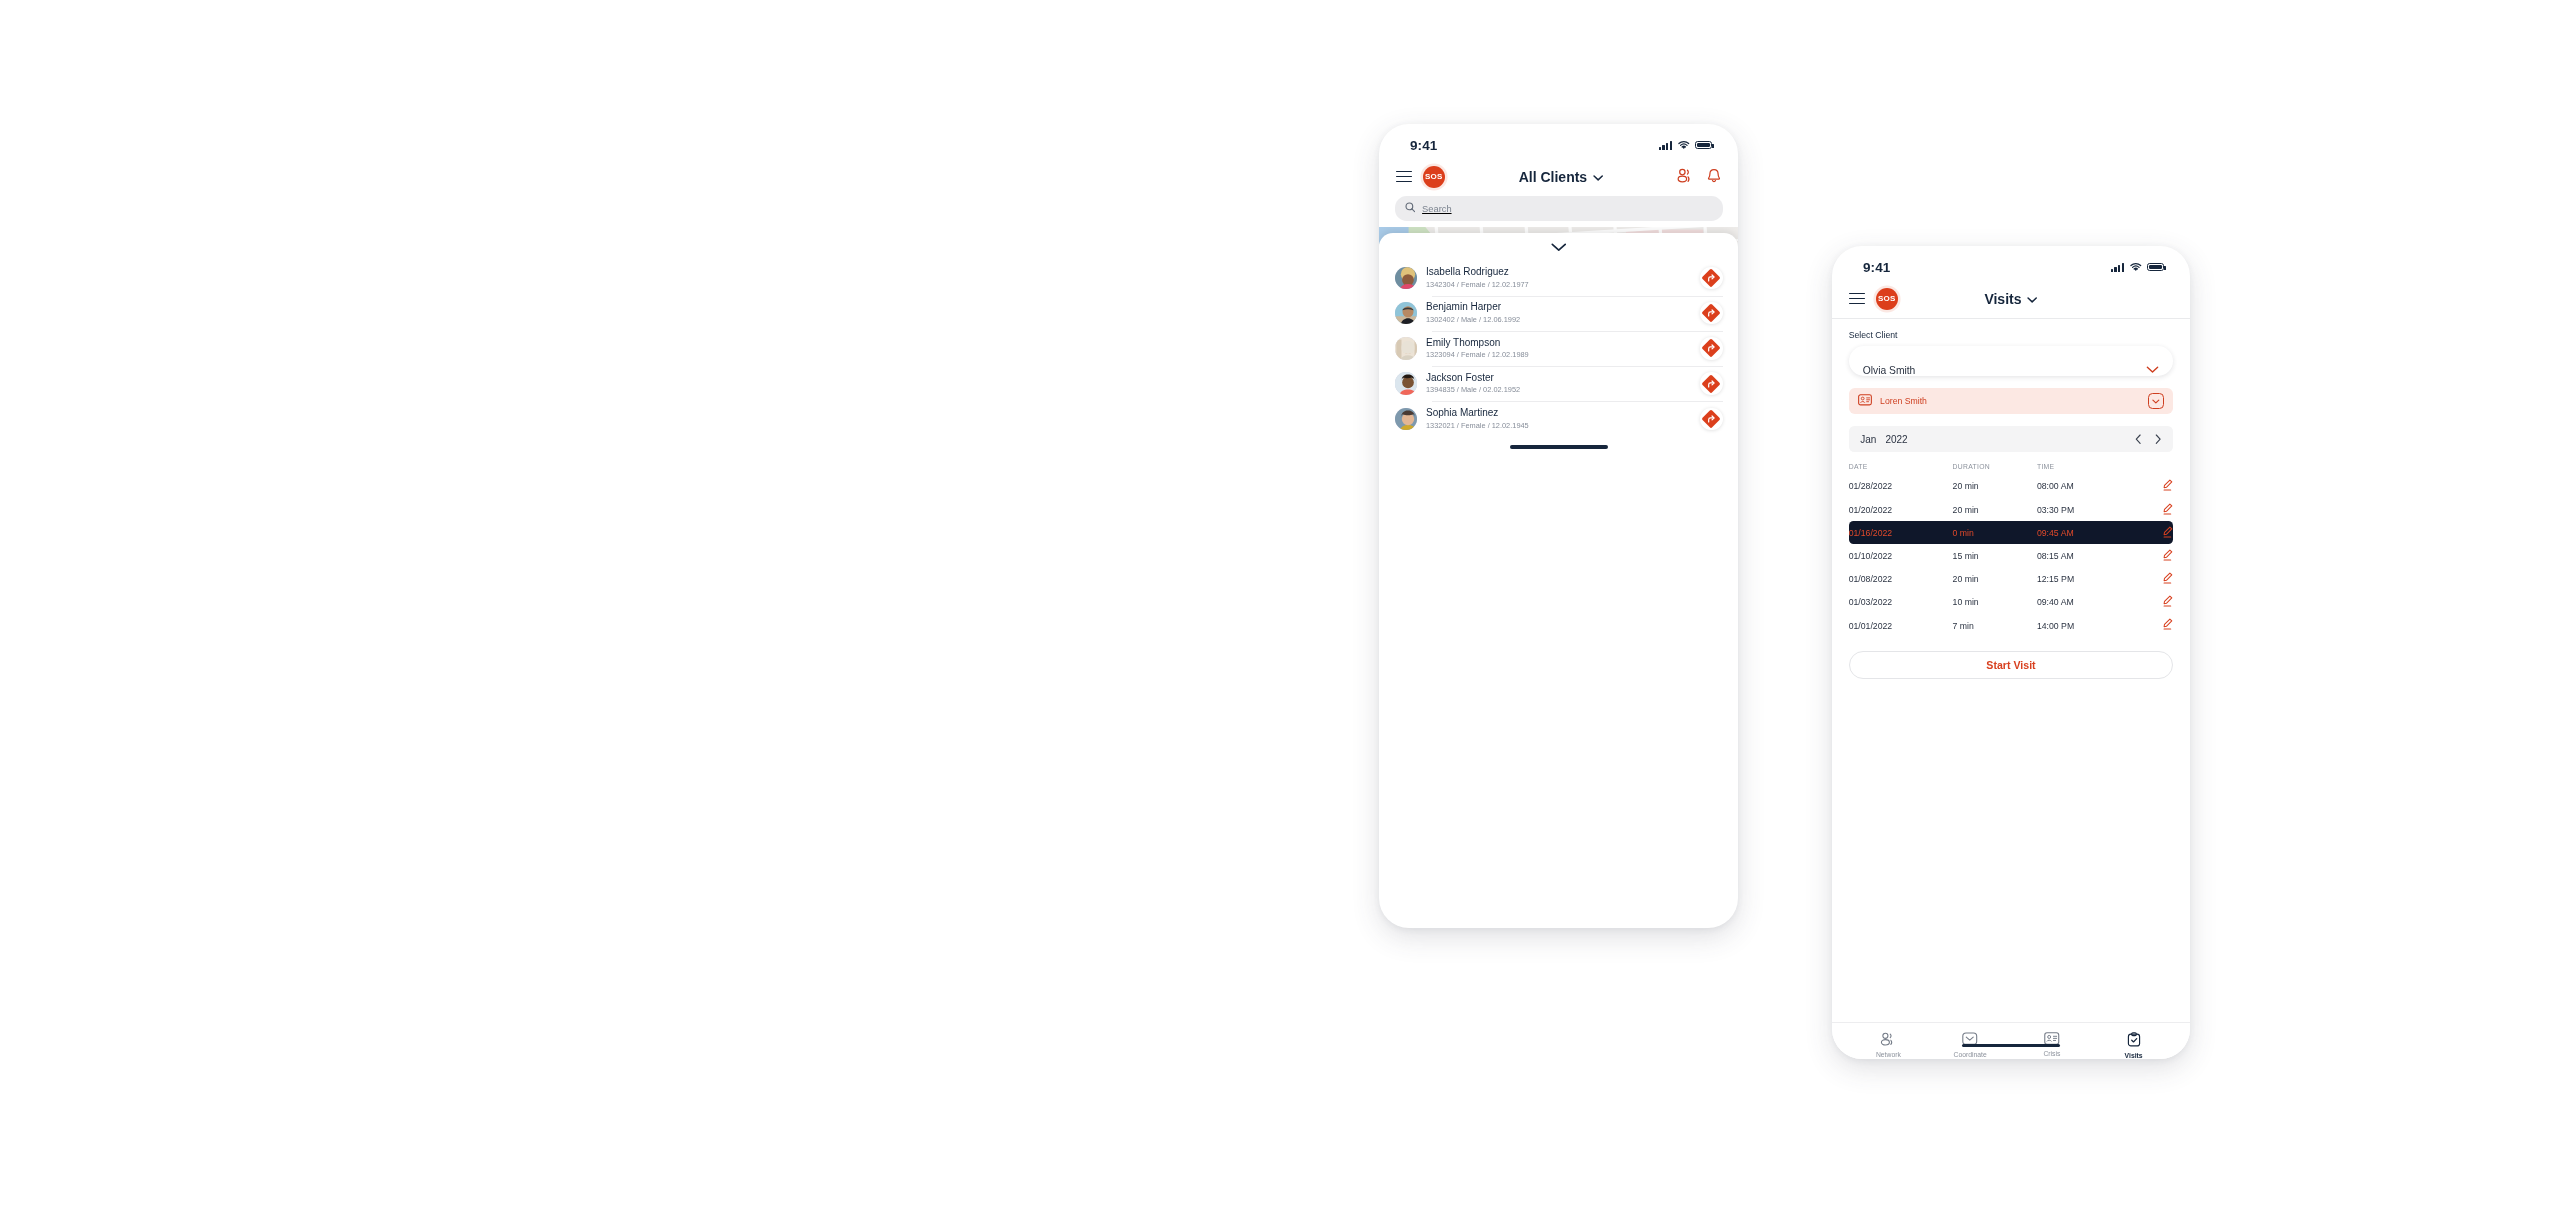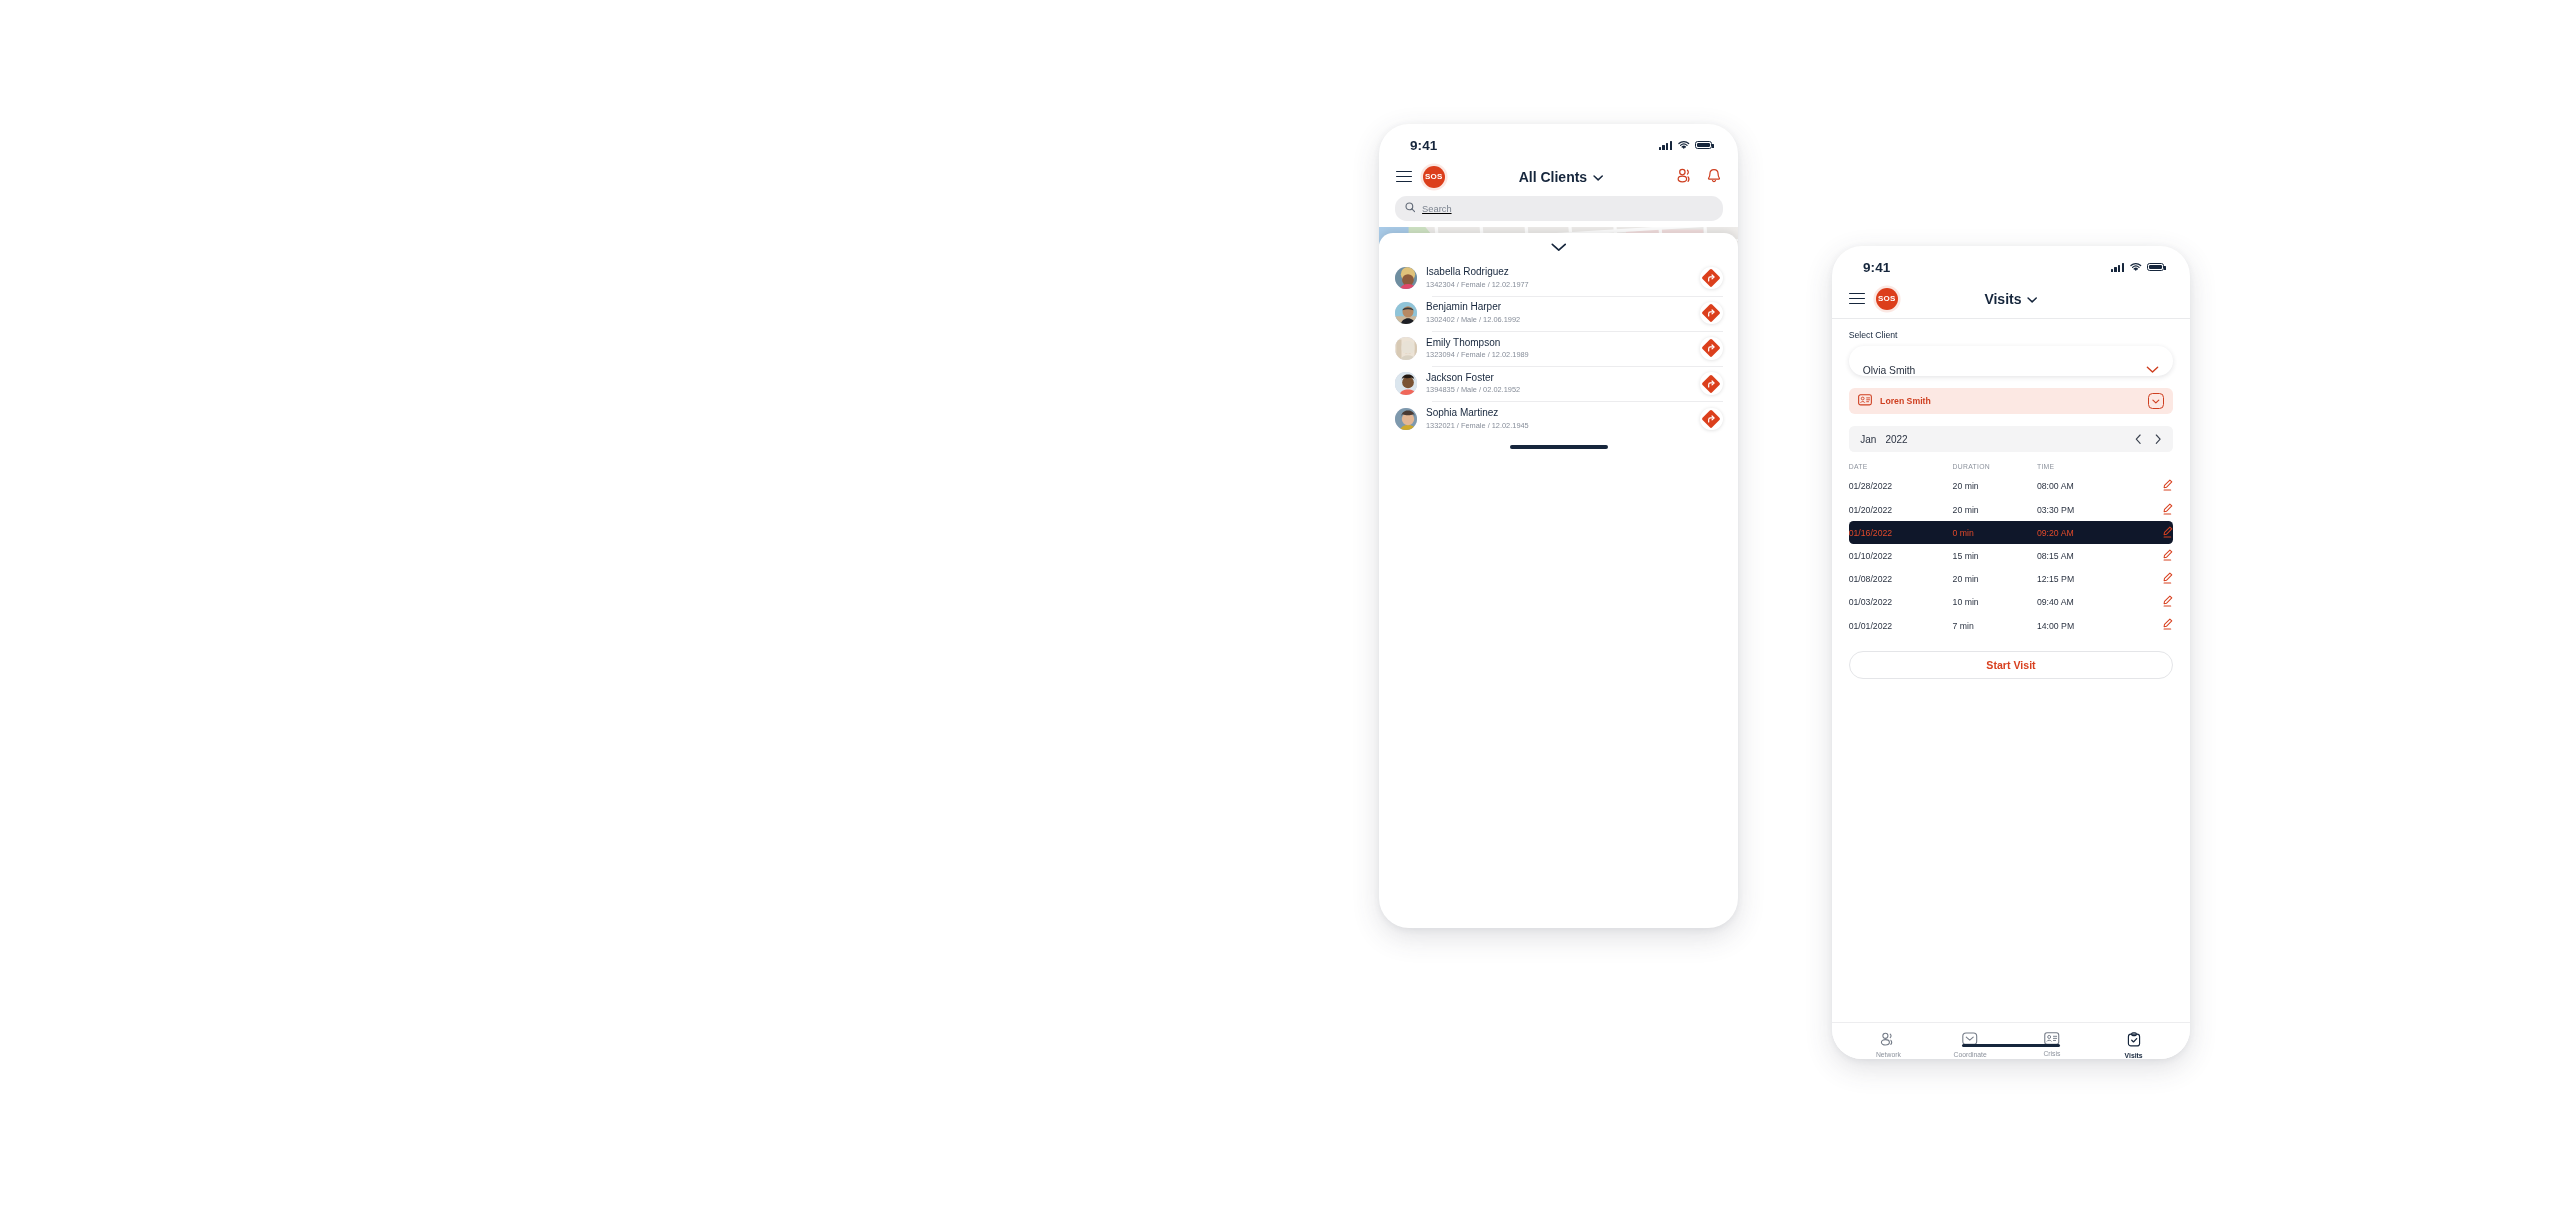--- a/index.html
+++ b/index.html
@@ -147,21 +147,21 @@
     height: 30px; background:#fff; border-radius: 15.5px;
     box-shadow: 0 1.3px 5.8px rgba(30,36,50,.12);
     display:flex; align-items:flex-end; justify-content:space-between;
     padding: 0 14px; margin-bottom: 12.2px;
   }
   .select-val { font-size: 10.3px; color:#2b3342; }
   .pill-row {
     background:#FCE8E3; border-radius: 5.8px; height: 26px;
     display:flex; align-items:center; padding: 0 9px; gap: 8.4px; margin-bottom: 12.2px;
   }
-  .pill-name { flex:1; font-size: 8.7px; color:#CE3E1F; font-weight:700; }
+  .pill-name { flex:1; font-size: 8.7px; color:#CE3E1F; font-weight:400; }
   .pill-toggle {
     width:16px;height:16px;border:1px solid #CE3E1F;border-radius:4.5px;
     display:flex;align-items:center;justify-content:center;
   }
   .monthbar {
     background:#f4f4f5; border-radius: 5.2px; height: 26px;
     display:flex; align-items:center; padding: 0 11.6px; margin-bottom: 7.7px;
   }
   .m-mon { font-size: 10px; font-weight:400; color:#2b3342; margin-right: 9px; }
   .m-yr  { font-size: 10px; color:#2b3342; flex:1; }
@@ -659,21 +659,21 @@
               <td class="c-act"><span class="edit-ic">
   <svg width="11" height="12.2" viewBox="0 0 17 19">
     <path d="M12.2 1.6l3 3-8.4 8.4-3.6.6.6-3.6z" stroke="#D8401F" stroke-width="1.6" fill="none" stroke-linejoin="round"></path>
     <path d="M3.2 17.1h10.2" stroke="#D8401F" stroke-width="1.8" stroke-linecap="round"></path>
   </svg>
                 </span></td>
             </tr>
             <tr class="vrow alert">
               <td class="c-date">01/16/2022</td>
               <td class="c-dur">0 min</td>
-              <td class="c-time">09:20 AM</td>
+              <td class="c-time">09:45 AM</td>
               <td class="c-act"><span class="edit-ic">
   <svg width="11" height="12.2" viewBox="0 0 17 19">
     <path d="M12.2 1.6l3 3-8.4 8.4-3.6.6.6-3.6z" stroke="#D8401F" stroke-width="1.6" fill="none" stroke-linejoin="round"></path>
     <path d="M3.2 17.1h10.2" stroke="#D8401F" stroke-width="1.8" stroke-linecap="round"></path>
   </svg>
                 </span></td>
             </tr>
             <tr class="vrow">
               <td class="c-date">01/10/2022</td>
               <td class="c-dur">15 min</td>

